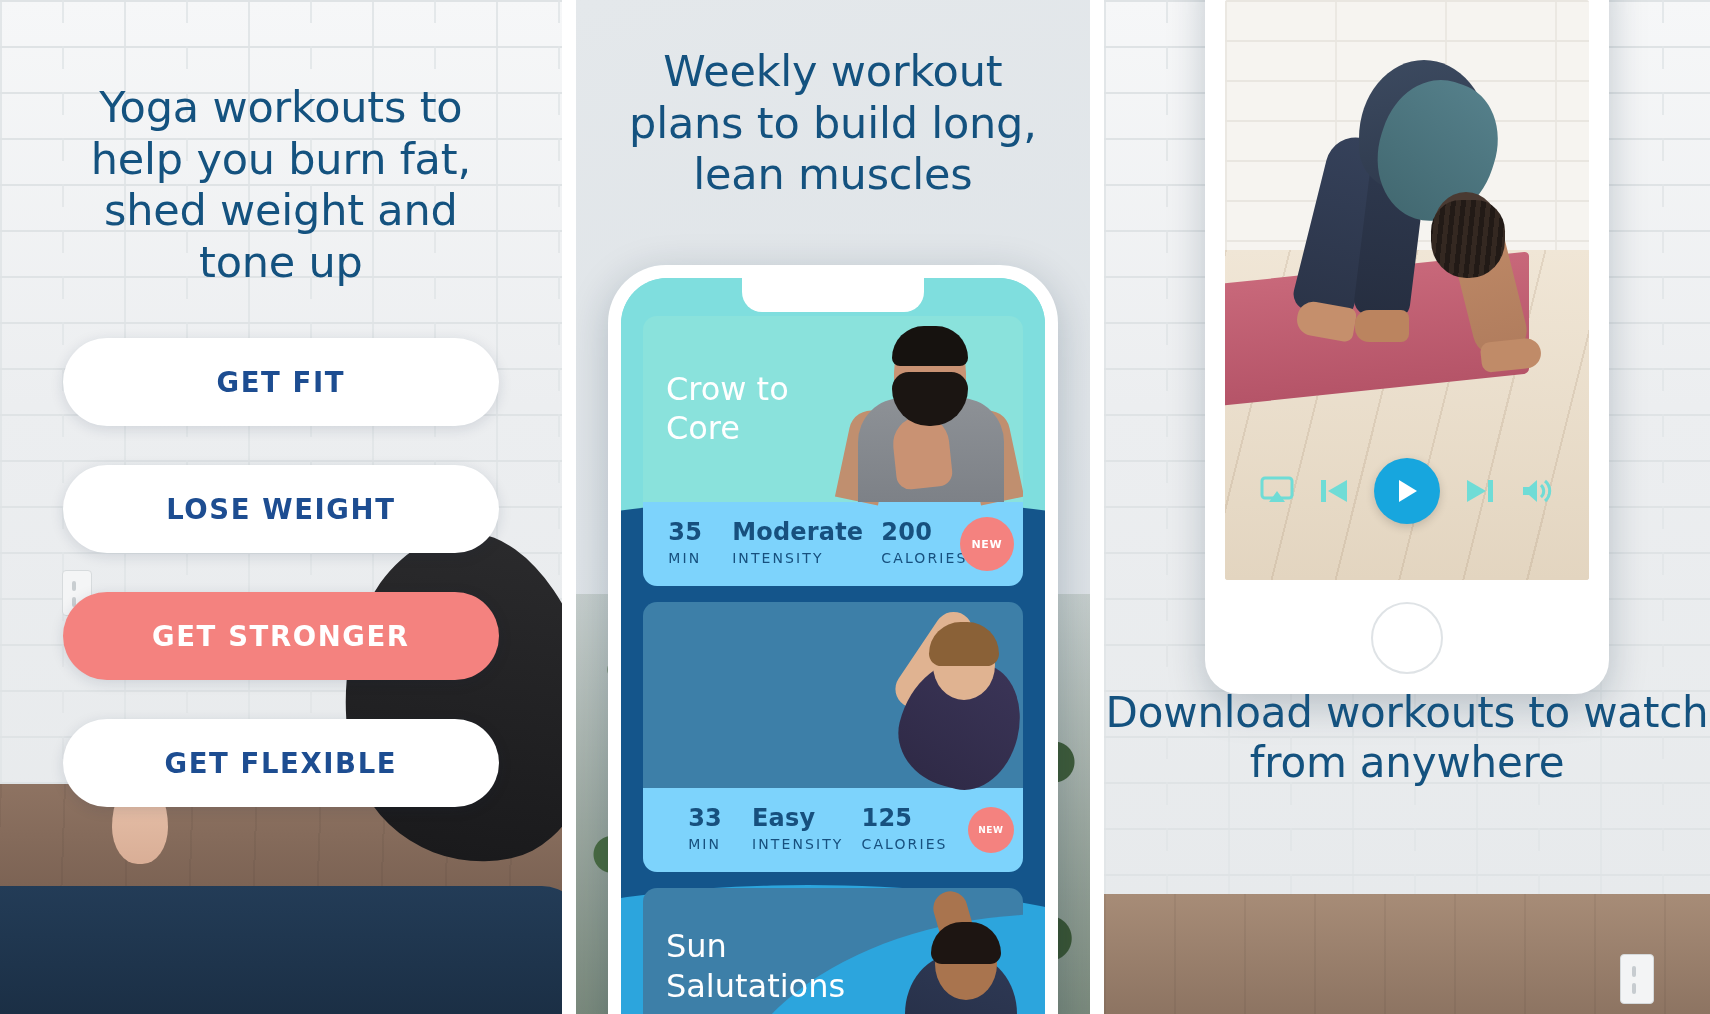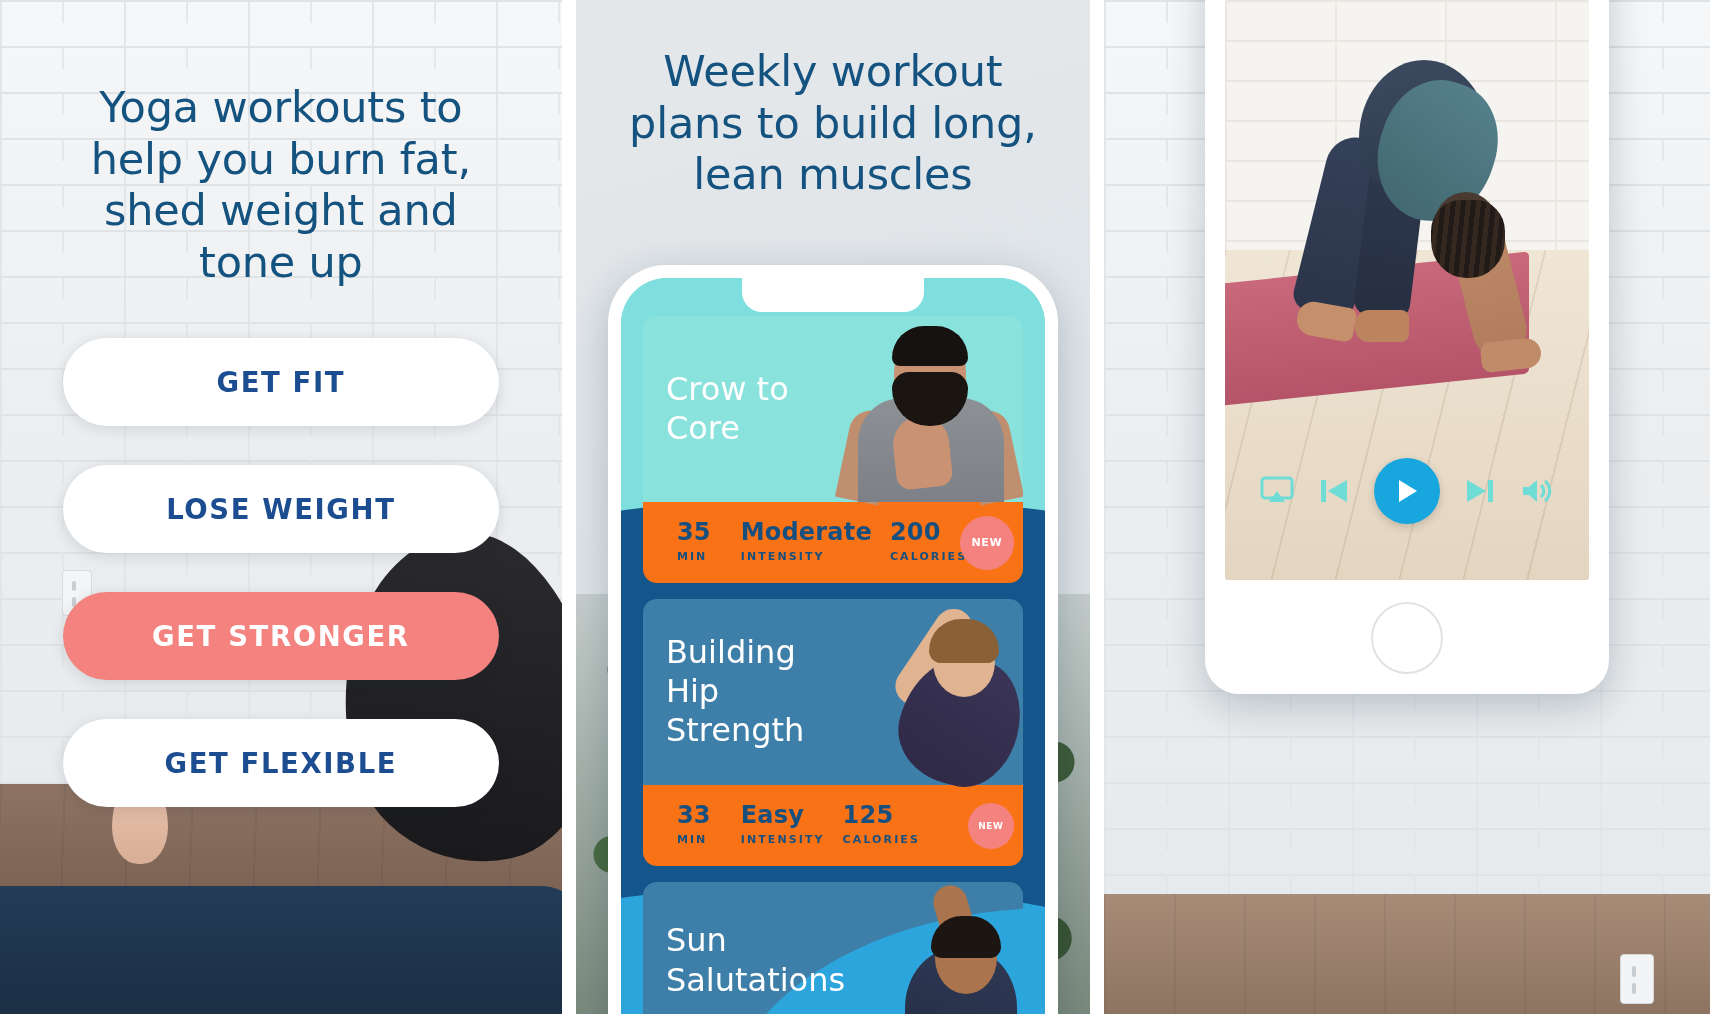--- a/index.html
+++ b/index.html
@@ -198,26 +198,26 @@
     background:linear-gradient(200deg,#2f3a56 0%, #242c43 100%);
     border-radius:46% 46% 30% 30% / 50% 50% 30% 30%; }
   .person3 .head{ position:absolute; top:40px; right:26px; width:62px; height:72px;
     background:#a9744e; border-radius:50%; }
   .person3 .hair{ position:absolute; top:34px; right:22px; width:70px; height:42px;
     background:#1d1512; border-radius:34px 34px 12px 12px; }
   .person3 .arm{ position:absolute; top:2px; right:46px; width:34px; height:104px;
     background:#a9744e; border-radius:18px; transform:rotate(-16deg); }
 
   .card-stats{
-    background:#f97316; display:flex; align-items:center;
-    padding:18px 34px 20px; position:relative;
+    background:#7dd3fc; display:flex; align-items:center;
+    padding:18px 34px 20px; position:relative;justify-content:center;
   }
   .stat{ margin-right:30px; }
   .stat .val{ color:#17507e; font-size:24px; font-weight:700; line-height:1.05; letter-spacing:.2px; }
-  .stat .lbl{ color:#17507e; font-size:11px; font-weight:700; letter-spacing:2.1px; margin-top:5px; }
+  .stat .lbl{ color:#17507e; font-size:14px; font-weight:400; letter-spacing:2.1px; margin-top:5px; }
   .stat.intensity{ margin-right:18px; }
   .badge-new{
     position:absolute; right:9px; top:50%; transform:translateY(-50%);
     width:54px; height:54px; border-radius:50%;
     background:#f4827f; color:#ffffff;
     display:flex; align-items:center; justify-content:center;
     font-size:11px; font-weight:700; letter-spacing:.6px;
   }
   .card-2 .badge-new{ width:46px; height:46px; font-size:9px; }
 
@@ -378,21 +378,20 @@
             <div class="stat">
               <div class="val">200</div>
               <div class="lbl">CALORIES</div>
             </div>
             <div class="badge-new">NEW</div>
           </div>
         </div>
 
         <div class="card card-2">
           <div class="card-hero">
-            <div class="card-title">Building Hip Strength</div>
             <div class="person person2">
               <div class="arm"></div>
                 <div class="body"></div>
               <div class="head"></div>
                 <div class="hair"></div>
             </div>
           </div>
           <div class="card-stats">
             <div class="stat">
               <div class="val">33</div>
@@ -484,13 +483,14 @@
             <polygon points="3,11 9,11 17,4 17,26 9,19 3,19" fill="#6fdcd6"></polygon>
             <path d="M21 9 A8 8 0 0 1 21 21" fill="none" stroke="#6fdcd6" stroke-width="3"></path>
             <path d="M25 5 A13 13 0 0 1 25 25" fill="none" stroke="#6fdcd6" stroke-width="3"></path>
           </svg>
         </div>
       </div>
     </div>
     <div class="home-btn"></div>
   </div>
 
+  <div class="headline p3-caption">Download workouts to watch from anywhere</div>
 </div>
 
 </body></html>

